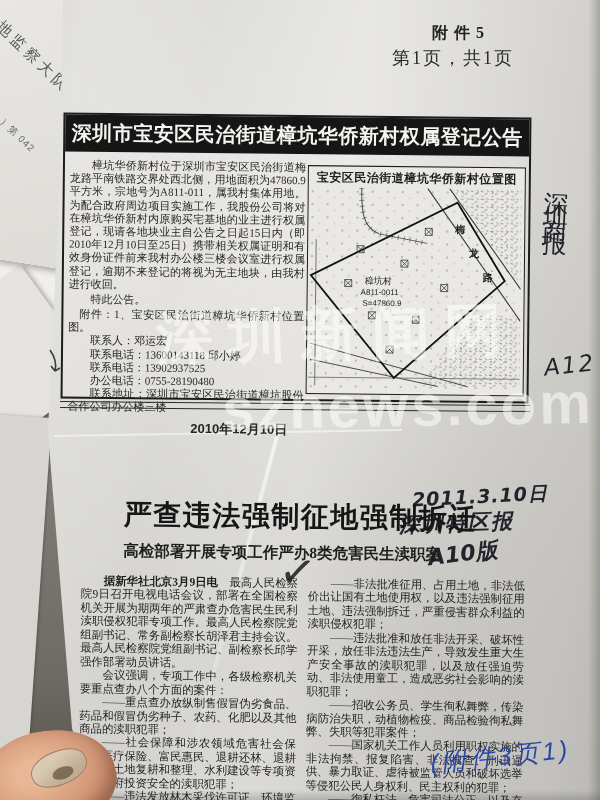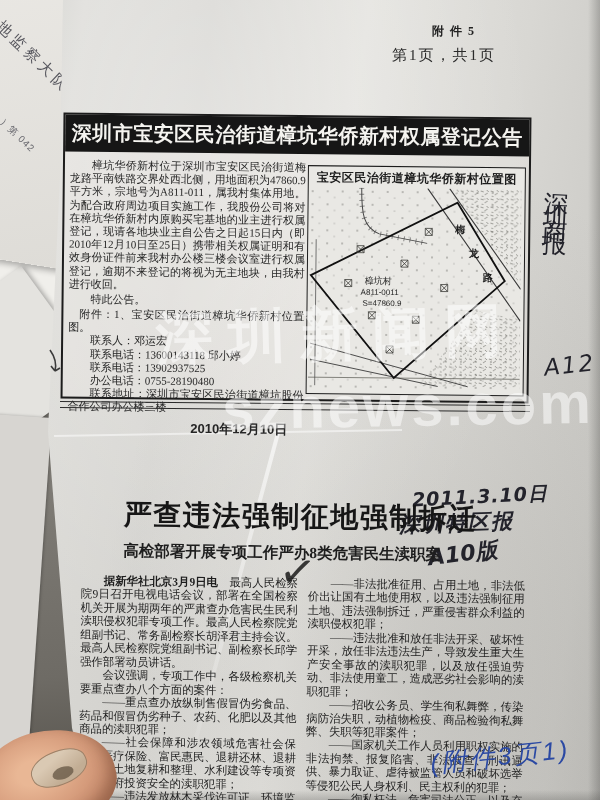--- a/index.html
+++ b/index.html
@@ -17,22 +17,22 @@
   
   .paper{inset:0;clip-path:polygon(10.5% 0%,100% 0%,100% 100%,15% 100%,12% 91%,8% 54%,10% 22%);
     background:linear-gradient(98deg,#c7c6c3 0%,#dbdad6 12%,#d4d3cf 30%,#e4e3df 52%,#d8d7d3 75%,#cccbc7 92%,#c0bfbb 100%);}
   .tex1{inset:0;background:radial-gradient(ellipse at 30% 18%,rgba(255,255,255,.35),transparent 60%);}
   .tex2{inset:0;background:radial-gradient(ellipse at 72% 86%,rgba(118,116,110,.18),transparent 55%);}
   .crease-v{left:38%;top:53%;width:4px;height:47%;background:linear-gradient(rgba(255,255,255,.65),rgba(255,255,255,0));transform:rotate(15deg);}
   .crease-h{left:9%;top:54%;width:58%;height:2px;background:rgba(255,255,255,.5);transform:rotate(-1deg);}
   .edge-r{right:0;top:0;width:12px;height:100%;background:linear-gradient(270deg,rgba(55,55,52,.28),transparent);}
   .edge-b{left:0;bottom:0;width:100%;height:10px;background:linear-gradient(0deg,rgba(55,55,52,.22),transparent);}
   
-  .att5{left:432px;top:23px;font-family:"Liberation Serif",serif;font-weight:bold;font-size:12px;letter-spacing:6px;color:#222;}
-  .pg{left:392px;top:46px;font-family:"Liberation Serif",serif;font-size:15px;letter-spacing:2px;color:#2a2a2a;}
+  .att5{left:432px;top:23px;font-family:"Liberation Serif",serif;font-weight:bold;font-size:16px;letter-spacing:6px;color:#222;}
+  .pg{left:392px;top:46px;font-family:"Liberation Serif",serif;font-size:18px;letter-spacing:2px;color:#2a2a2a;}
   
   .notice-box{left:62px;top:115px;width:464px;height:282px;border:2px solid #1c1c1c;transform:rotate(0.6deg);background:rgba(242,241,237,.25);}
   .banner{height:37px;background:#161616;color:#f5f4f0;display:flex;align-items:center;justify-content:center;
     font-weight:bold;font-size:20px;letter-spacing:0.5px;white-space:nowrap;}
   .notice-left{position:absolute;left:5px;top:44px;width:236px;font-family:"Liberation Serif",serif;
     font-size:11px;line-height:1.2;color:#262626;text-align:justify;}
   .notice-left p{margin:0;text-indent:2em;}
   .notice-left p.tight{margin-top:2px;}
   .contact-line{margin:0;text-indent:1em;}
   .notice-date{text-align:right;padding-right:16px;font-family:"Liberation Sans",sans-serif;font-weight:bold;font-size:13px;margin-top:6px;}

